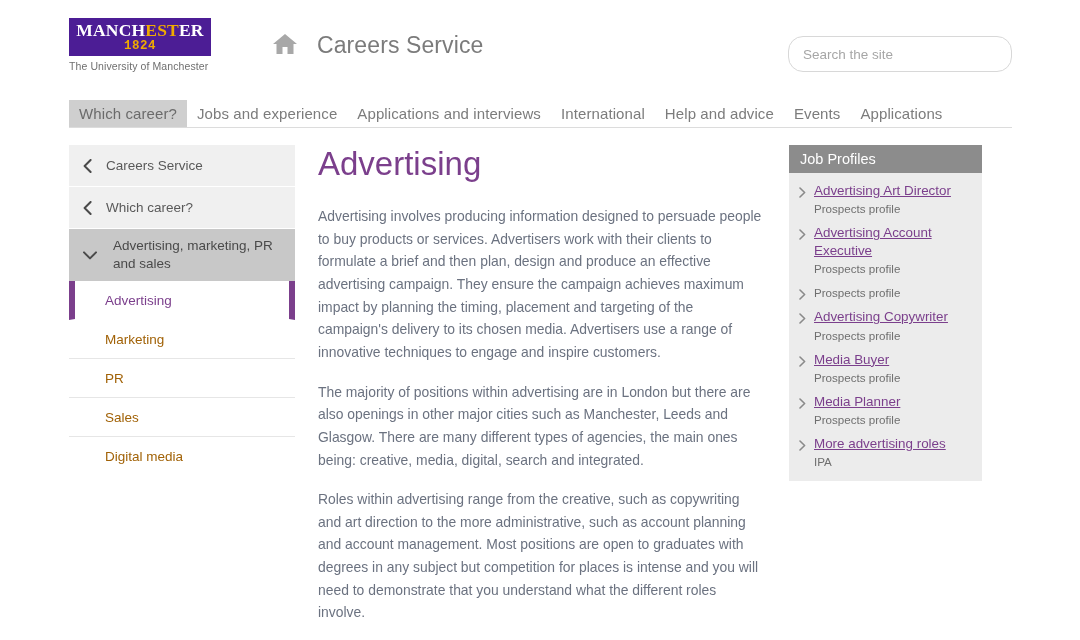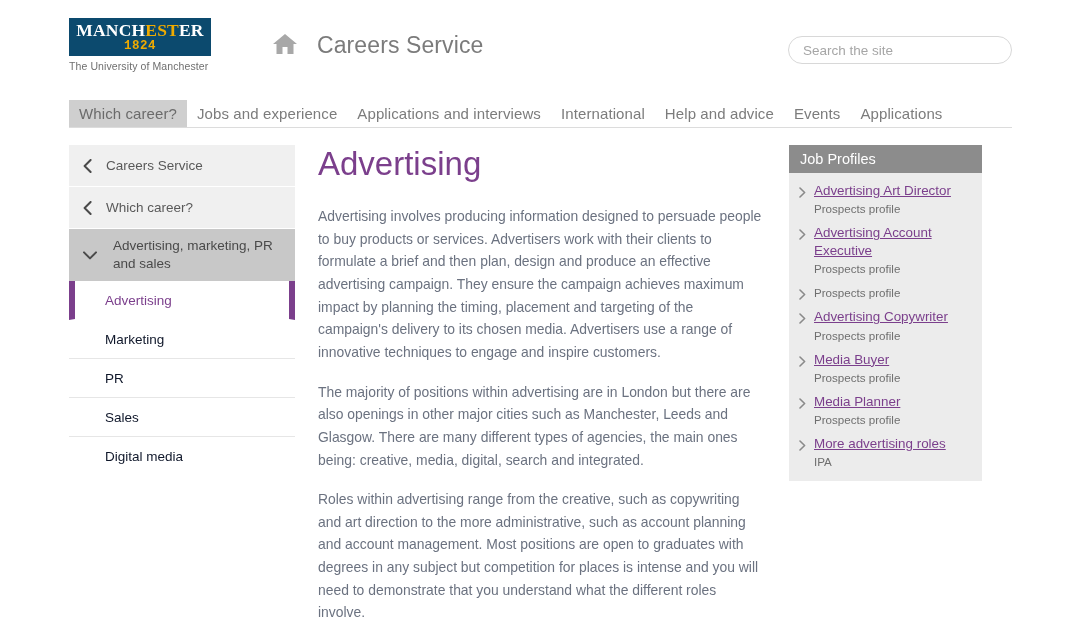--- a/index.html
+++ b/index.html
@@ -12,21 +12,21 @@
   .page { position: relative; width: 1080px; height: 640px; }
 
   
   .header { position: relative; height: 90px; }
   .logo-block {
     position: absolute; left: 69px; top: 18px;
     width: 142px;
   }
   .logo-box {
     width: 142px; height: 38px;
-    background: #0c4a6e;
+    background: #4c1d95;
     display: flex; flex-direction: column;
     align-items: center; justify-content: center;
     line-height: 1;
   }
   .logo-word {
     font-family: "Liberation Serif", serif;
     font-size: 17.5px; font-weight: 700; letter-spacing: .2px;
     color: #ffffff; white-space: nowrap;
   }
   .logo-word .est { color: #f0ab00; }
@@ -42,21 +42,21 @@
   .site-title-wrap {
     position: absolute; left: 272px; top: 32px;
     display: flex; align-items: center; gap: 19px;
   }
   .home-icon { display: block; }
   .site-title {
     font-size: 23px; color: #7b7b7b; font-weight: 400; letter-spacing: .1px;
   }
   .search-box {
     position: absolute; right: 68px; top: 36px;
-    width: 224px; height: 28px;
+    width: 224px; height: 36px;
     border: 1px solid #d8d8d8; border-radius: 15px;
     background: #fff;
     font-family: "Liberation Sans", sans-serif;
     font-size: 13.5px; color: #9a9a9a;
     padding: 0 14px;
     outline: none;
   }
   .search-box::placeholder { color: #a6a6a6; }
 
   
@@ -94,21 +94,21 @@
     padding: 6px 10px 6px 14px; gap: 16px;
     cursor: pointer;
   }
   .side-section .label {
     font-size: 13.5px; color: #4a4a4a; line-height: 1.3;
   }
   .side-item {
     height: 39px; background: #fff;
     display: flex; align-items: center;
     padding-left: 36px;
-    font-size: 13.5px; color: #0f172a;
+    font-size: 13.5px; color: #a16207;
     border-bottom: 1px solid #e6e6e6;
     cursor: pointer;
   }
   .side-item.active {
     color: #7b3f8c;
     border-left: 6px solid #7b3f8c;
     border-right: 6px solid #7b3f8c;
     border-bottom: 1px solid #ffffff;
     padding-left: 30px;
   }

